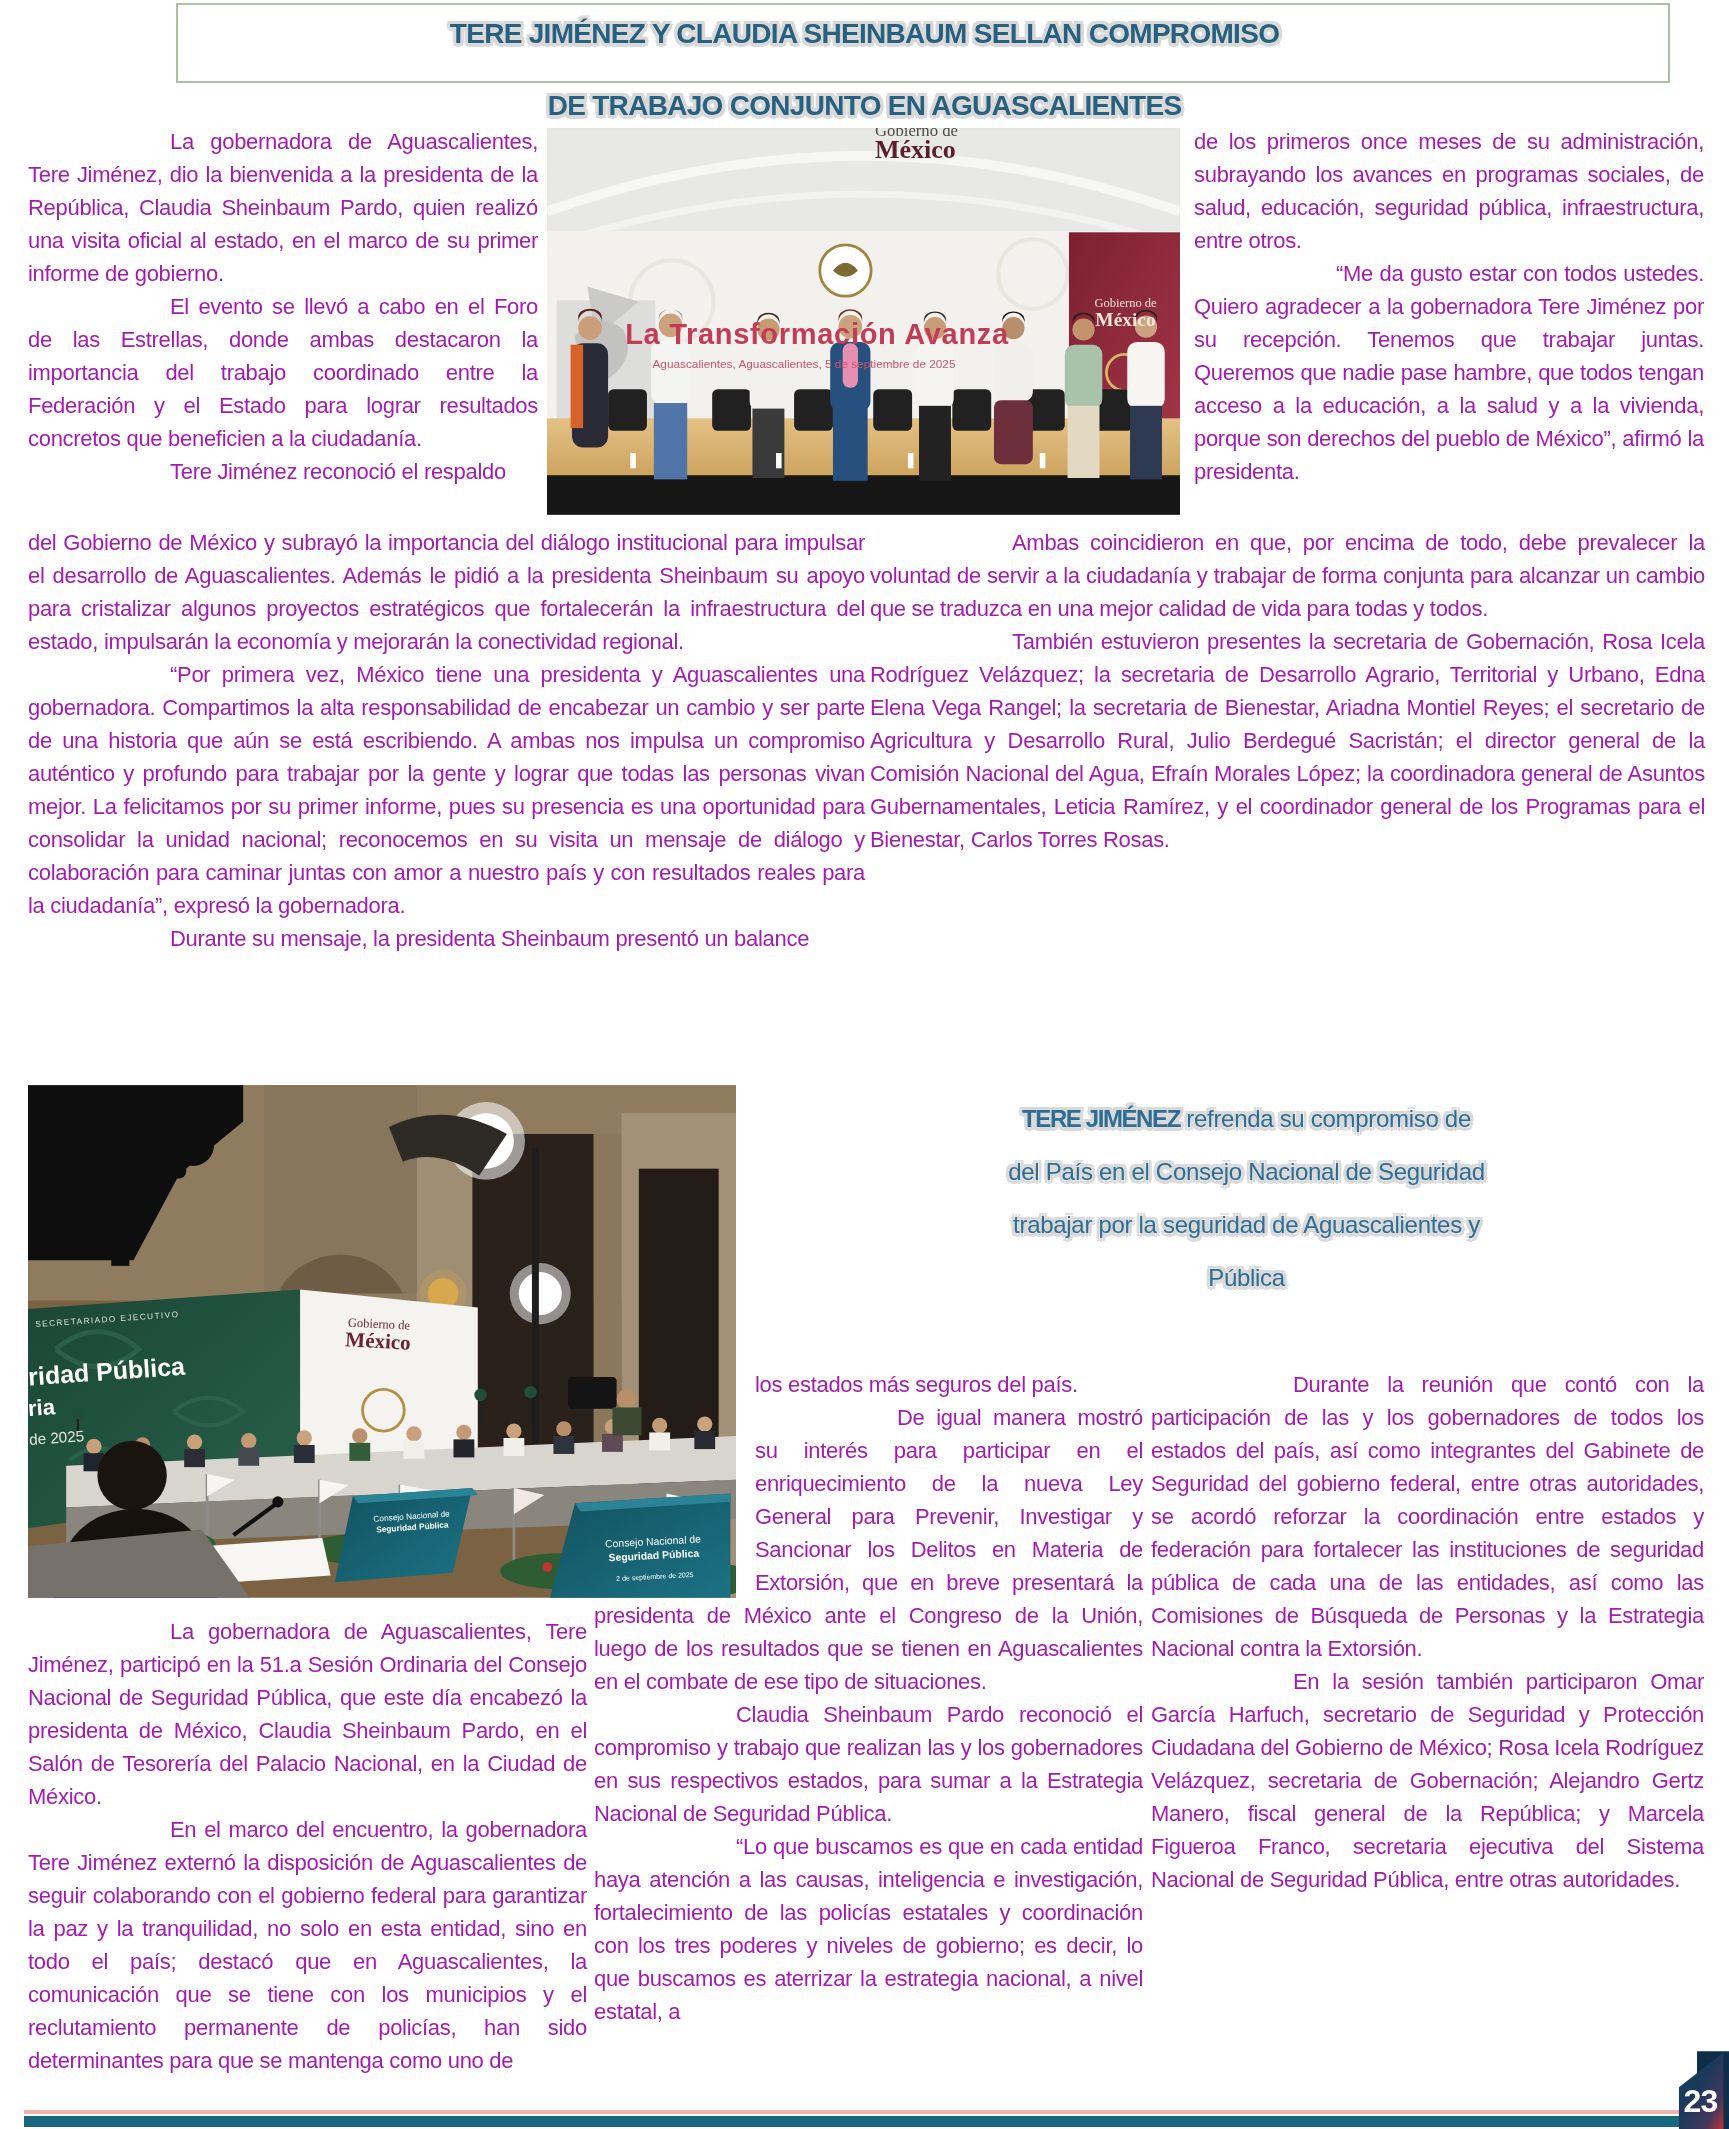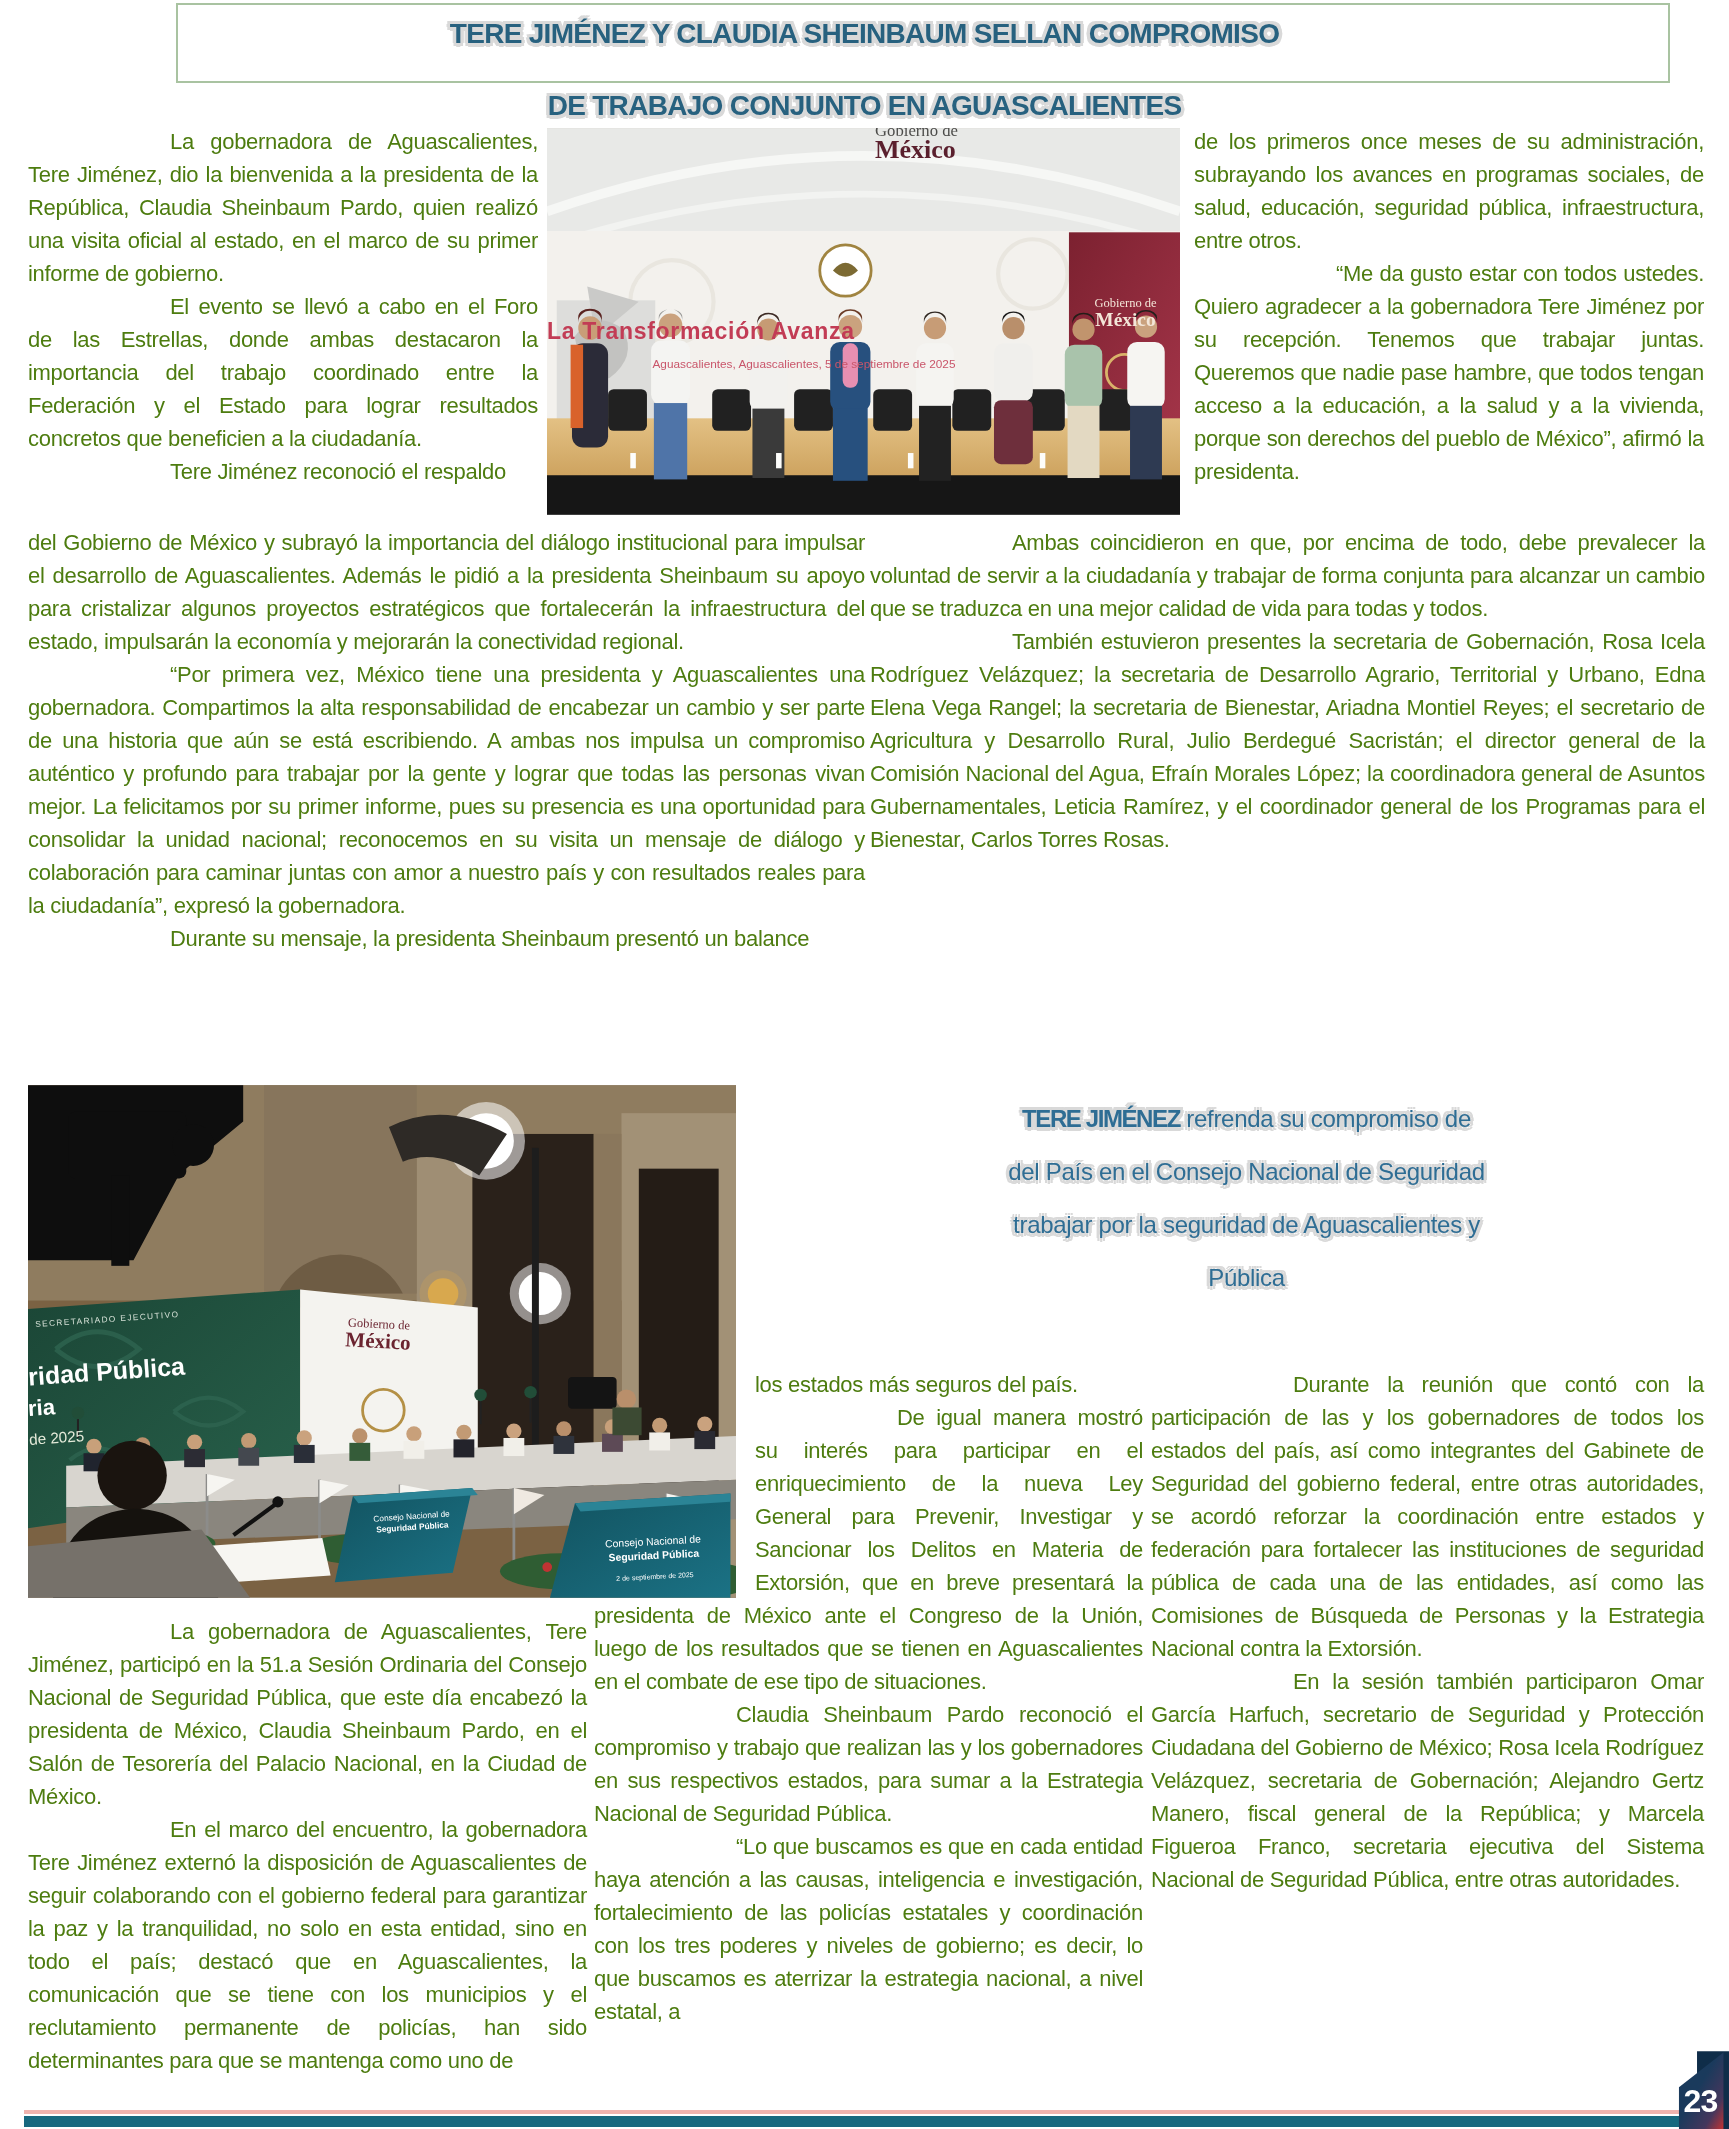--- a/index.html
+++ b/index.html
@@ -10,21 +10,21 @@
   .headline{font-weight:bold;color:#27617f;text-align:center;letter-spacing:-0.7px;
     text-shadow:-3.5px 0 #d9d9d9,3.5px 0 #d9d9d9,0 -3.5px #d9d9d9,0 3.5px #d9d9d9,
                 -2.8px -2.8px #d9d9d9,2.8px -2.8px #d9d9d9,-2.8px 2.8px #d9d9d9,2.8px 2.8px #d9d9d9;}
   .h1line{font-size:28px;line-height:51px;}
   .title-box{border:2.1px solid #a9c3a1;}
   .headline2{color:#2e6d94;text-align:center;font-size:24px;line-height:53px;letter-spacing:-0.3px;
     text-shadow:-3.5px 0 #d9d9d9,3.5px 0 #d9d9d9,0 -3.5px #d9d9d9,0 3.5px #d9d9d9,
                 -2.8px -2.8px #d9d9d9,2.8px -2.8px #d9d9d9,-2.8px 2.8px #d9d9d9,2.8px 2.8px #d9d9d9;}
   .headline2 .lead{font-weight:bold;letter-spacing:-1.4px;}
   
-  .body-text{font-size:22px;line-height:33px;text-align:justify;letter-spacing:-0.3px;color:#4d7c0f;}
+  .body-text{font-size:22px;line-height:33px;text-align:justify;letter-spacing:-0.3px;color:#a21caf;}
   .body-text p{margin:0;text-indent:142px;}
   .body-text p.cont{text-indent:0;}
   .float-spacer{float:left;width:161px;height:203px;}
   
   .photo{position:absolute;overflow:hidden;background:#d8d5d0;}
   .ph-label{position:absolute;white-space:nowrap;}
   .serifed{font-family:"Liberation Serif",serif;}
   
   .rule-pink{position:absolute;left:24px;top:2110px;width:1705px;height:3.5px;background:#efb3ae;}
   .rule-teal{position:absolute;left:24px;top:2116px;width:1705px;height:11px;background:#17687f;}
@@ -140,21 +140,21 @@
         <rect x="120" y="468" width="8" height="22"></rect>
           <rect x="330" y="468" width="8" height="22"></rect>
         <rect x="520" y="468" width="8" height="22"></rect>
           <rect x="710" y="468" width="8" height="22"></rect>
       </g>
     </svg>
     <div class="ph-label serifed" style="left:328px;top:-8.3px;width:167px;text-align:left;color:#4c4c4a;font-size:16.7px;line-height:21px;">
       <div>Gobierno de</div>
       <div style="font-weight:bold;font-size:26px;color:#5a1f2d;margin-top:-1.4px;">México</div>
     </div>
-    <div class="ph-label" style="left:0;top:190px;width:514px;text-align:left;color:#c23c55;font-weight:bold;font-size:23px;letter-spacing:0.7px;">La Transformación Avanza</div>
+    <div class="ph-label" style="left:0;top:190px;width:514px;text-align:center;color:#c23c55;font-weight:bold;font-size:29px;letter-spacing:0.7px;padding-left:13px;">La Transformación Avanza</div>
     <div class="ph-label" style="left:0;top:229px;width:514px;text-align:center;color:#c9556a;font-size:11.8px;">Aguascalientes, Aguascalientes, 5 de septiembre de 2025</div>
     <div class="ph-label serifed" style="left:528px;top:167px;width:101px;text-align:center;color:#f3e6d8;font-size:12.5px;line-height:16.7px;">
       <div>Gobierno de</div>
       <div style="font-weight:bold;font-size:19.4px;">México</div>
     </div>
   </div>
 
   <div class="abs body-text" style="left:1194px;top:125px;width:510px;">
     <p class="cont">de los primeros once meses de su administración, subrayando los avances en programas sociales, de salud, educación, seguridad pública, infraestructura, entre otros.</p>
     <p>“Me da gusto estar con todos ustedes. Quiero agradecer a la gobernadora Tere Jiménez por su recepción. Tenemos que trabajar juntas. Queremos que nadie pase hambre, que todos tengan acceso a la educación, a la salud y a la vivienda, porque son derechos del pueblo de México”, afirmó la presidenta.</p>

